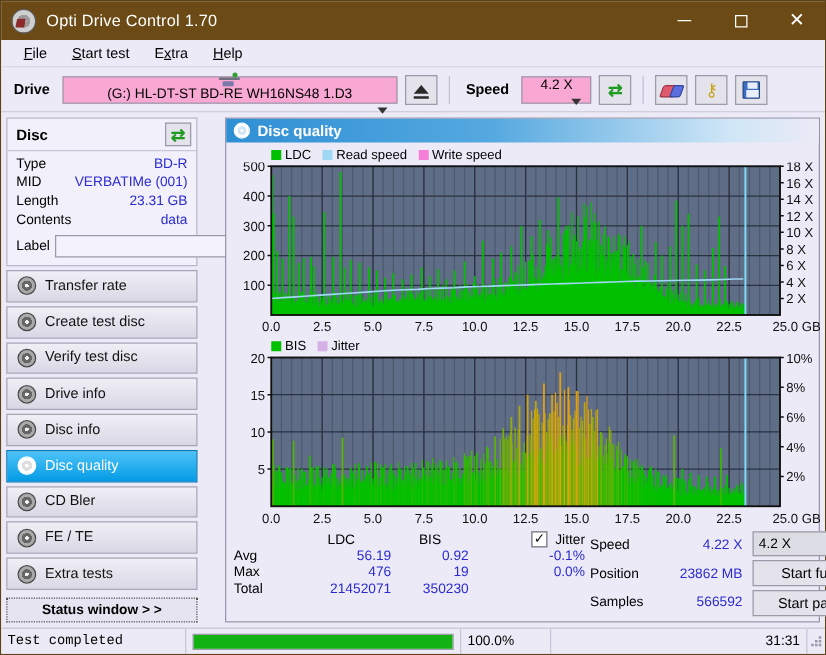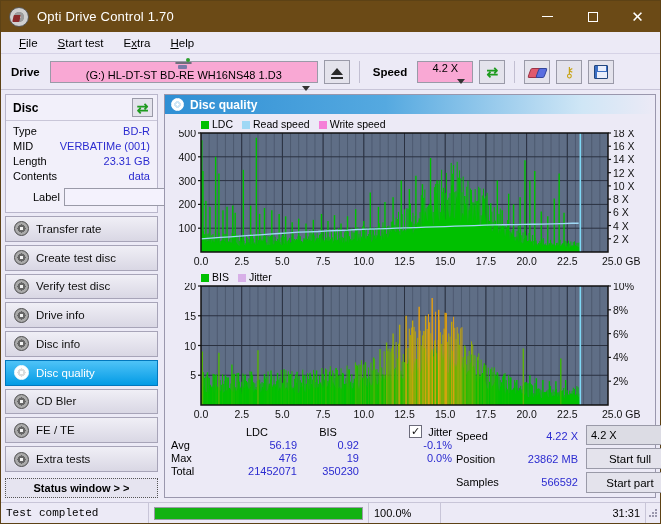--- a/index.html
+++ b/index.html
@@ -99,38 +99,38 @@
   .sep { width:1px;height:22px;background:#c2bfd2; margin:0 3px; }
   .refresh-ico { color:#1f9b1f; font-size:14px; font-weight:bold; line-height:1; }
   .eraser-ico { width:16px;height:11px; position:relative; }
   .eraser-ico::before{content:"";position:absolute;left:0;top:2px;width:10px;height:8px;background:#e05a6e;transform:skewX(-20deg);border:1px solid #9b3346;border-radius:2px;}
   .eraser-ico::after{content:"";position:absolute;left:8px;top:2px;width:7px;height:8px;background:#5a6ee0;transform:skewX(-20deg);border:1px solid #33469b;border-radius:2px;}
   .key-ico { color:#c8a415; font-size:14px; line-height:1; }
   .save-ico { width:14px;height:14px;background:#3b6fc4;border:1px solid #23467d;position:relative;border-radius:1px; }
   .save-ico::before{content:"";position:absolute;left:3px;top:0;width:8px;height:5px;background:#e9eefb;}
   .save-ico::after{content:"";position:absolute;left:2px;bottom:0;width:10px;height:6px;background:#e9eefb;}
   
-  .body-row { flex: 1 1 auto; display:flex; min-height:0; padding: 4px; gap:6px; background:#eceaf6; }
+  .body-row { flex: 1 1 auto; display:flex; min-height:0; padding: 4px; gap:22px; background:#eceaf6; }
   
   .sidebar { width: 153px; flex: 0 0 153px; display:flex; flex-direction:column; gap:3px; }
   .disc-panel { border:1px solid #b9b6cb; background:#f2f0fa; }
   .disc-head {
     display:flex;align-items:center;justify-content:space-between;
     padding:3px 4px 3px 7px; border-bottom:1px solid #c9c6d8;
   }
   .disc-head .t { font-weight:bold; font-size:12px; }
   .mini-btn {
     width:21px;height:19px;background:#e4e3ec;border:1px solid #9a9aa8;
     display:flex;align-items:center;justify-content:center;
   }
   .disc-rows { padding: 3px 7px 4px 7px; }
   .drow { display:flex; justify-content:space-between; font-size:11px; line-height:15px; }
   .drow .k { color:#000; }
   .drow .v { color:#2b2bd0; }
-  .label-row { display:flex; align-items:center; gap:4px; margin-top:3px; padding-bottom:2px;margin-left:20px; }
+  .label-row { display:flex; align-items:center; gap:4px; margin-top:3px; padding-bottom:2px; }
   .label-row .k { font-size:11px; width:36px; }
   .label-input {
     flex:1; height:18px; background:#f4f2fd; border:1px solid #9a9aa8;
   }
   .disc-mini {
     width:20px;height:19px;background:#e4e3ec;border:1px solid #9a9aa8;
     display:flex;align-items:center;justify-content:center;
   }
   .disc-mini .d {
     width:13px;height:13px;border-radius:50%;

